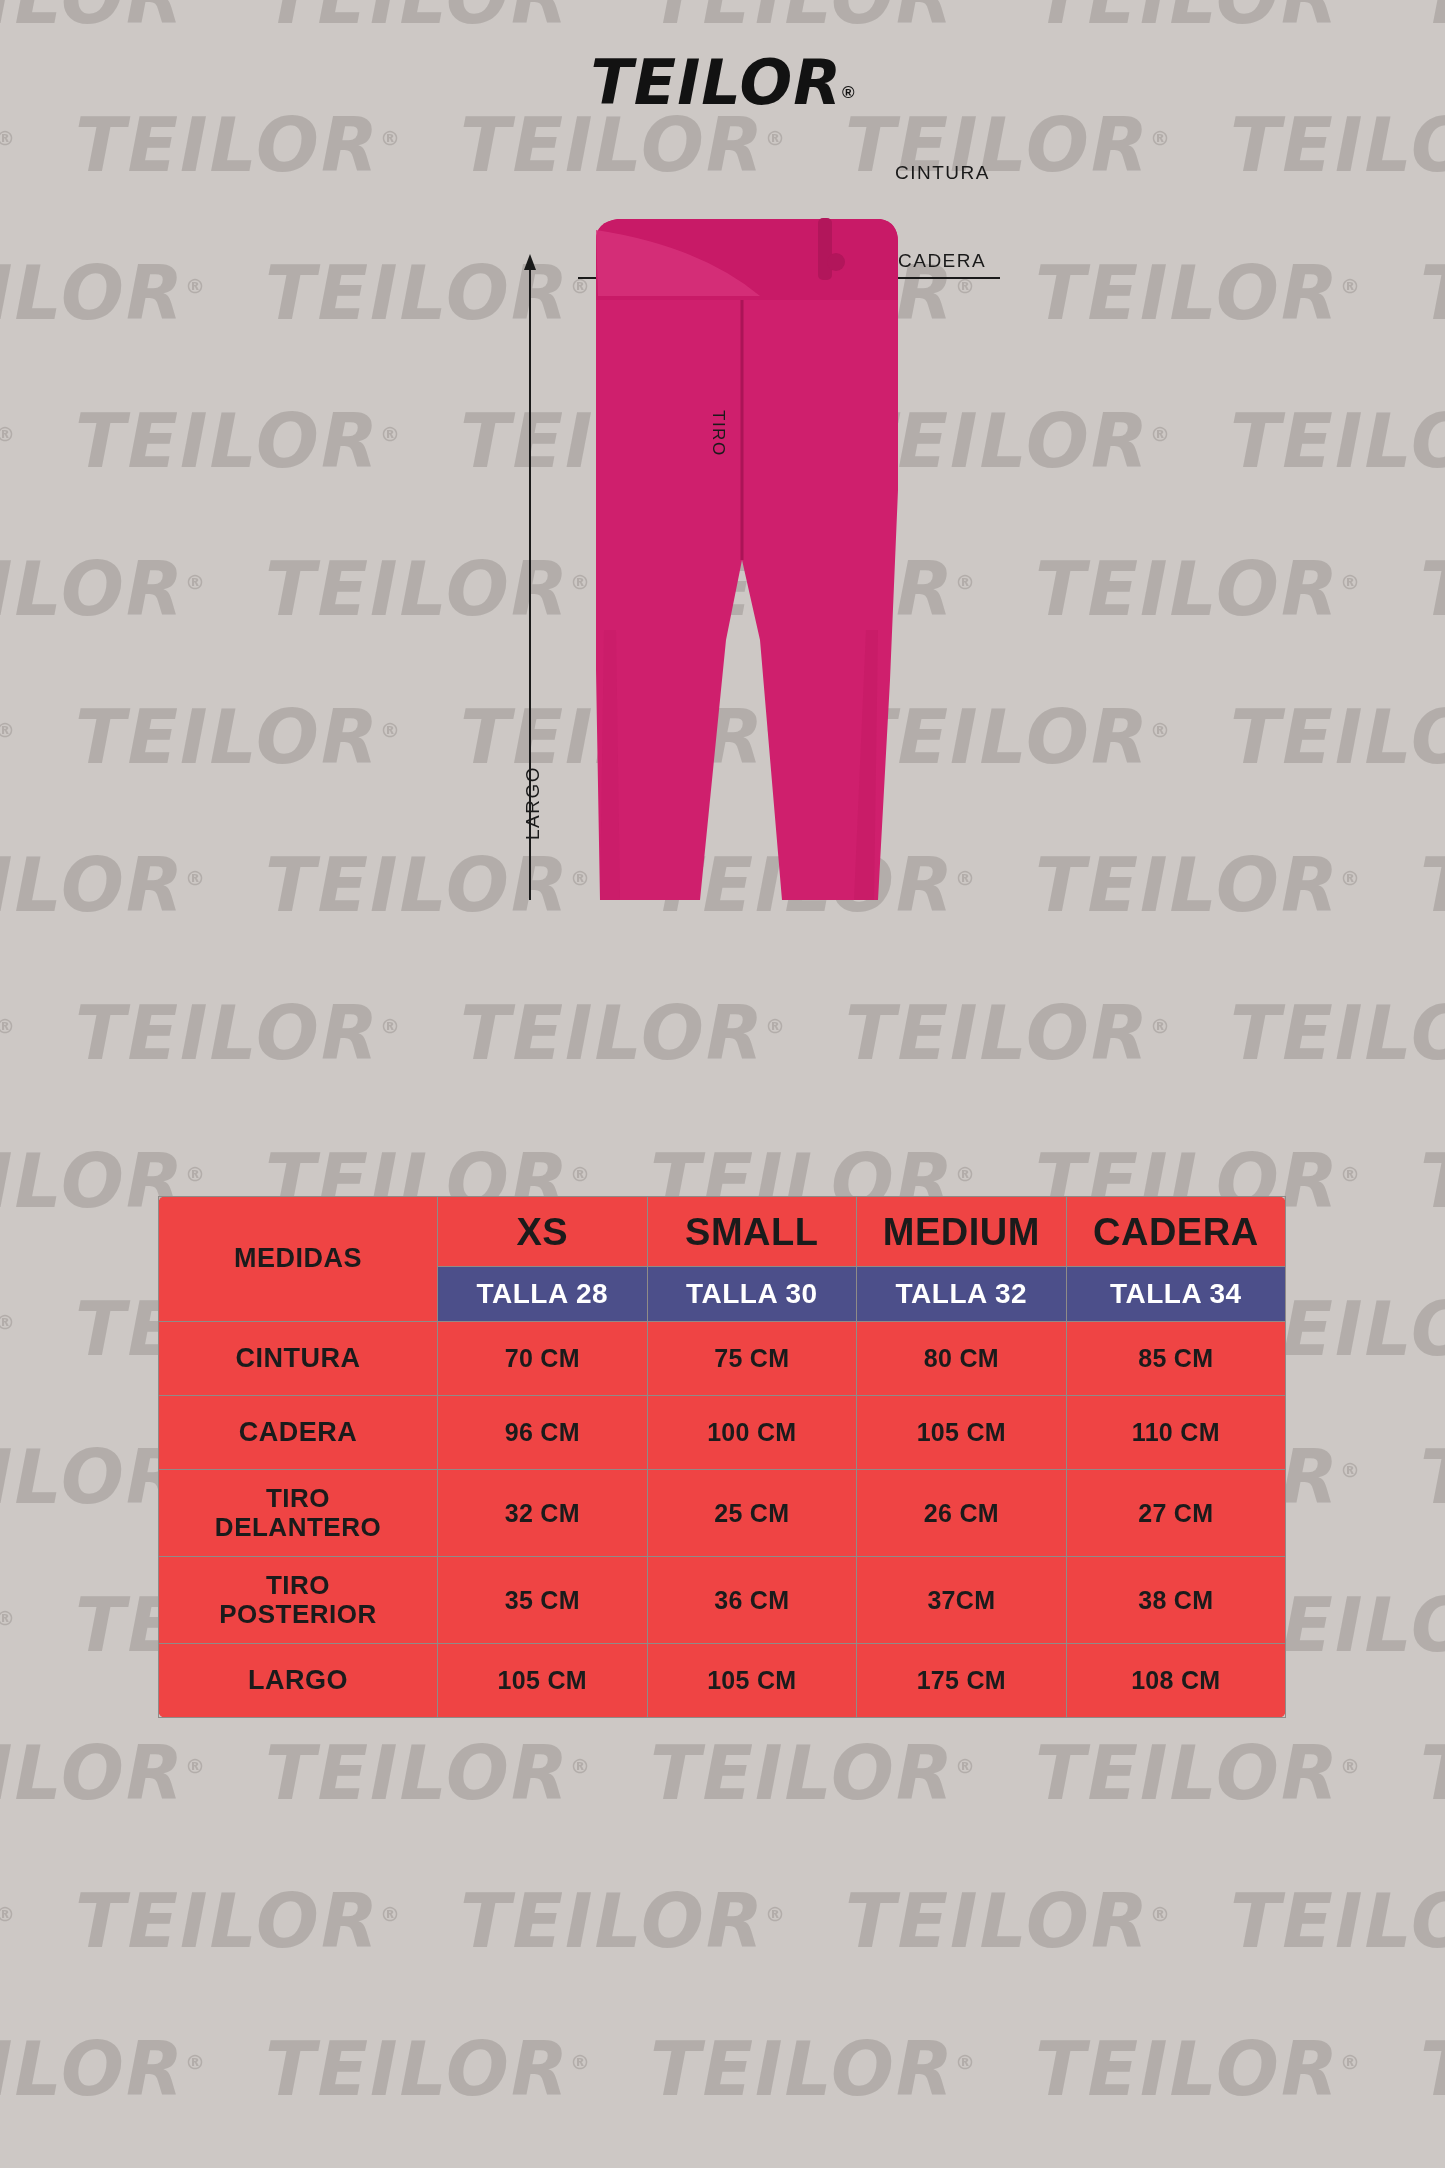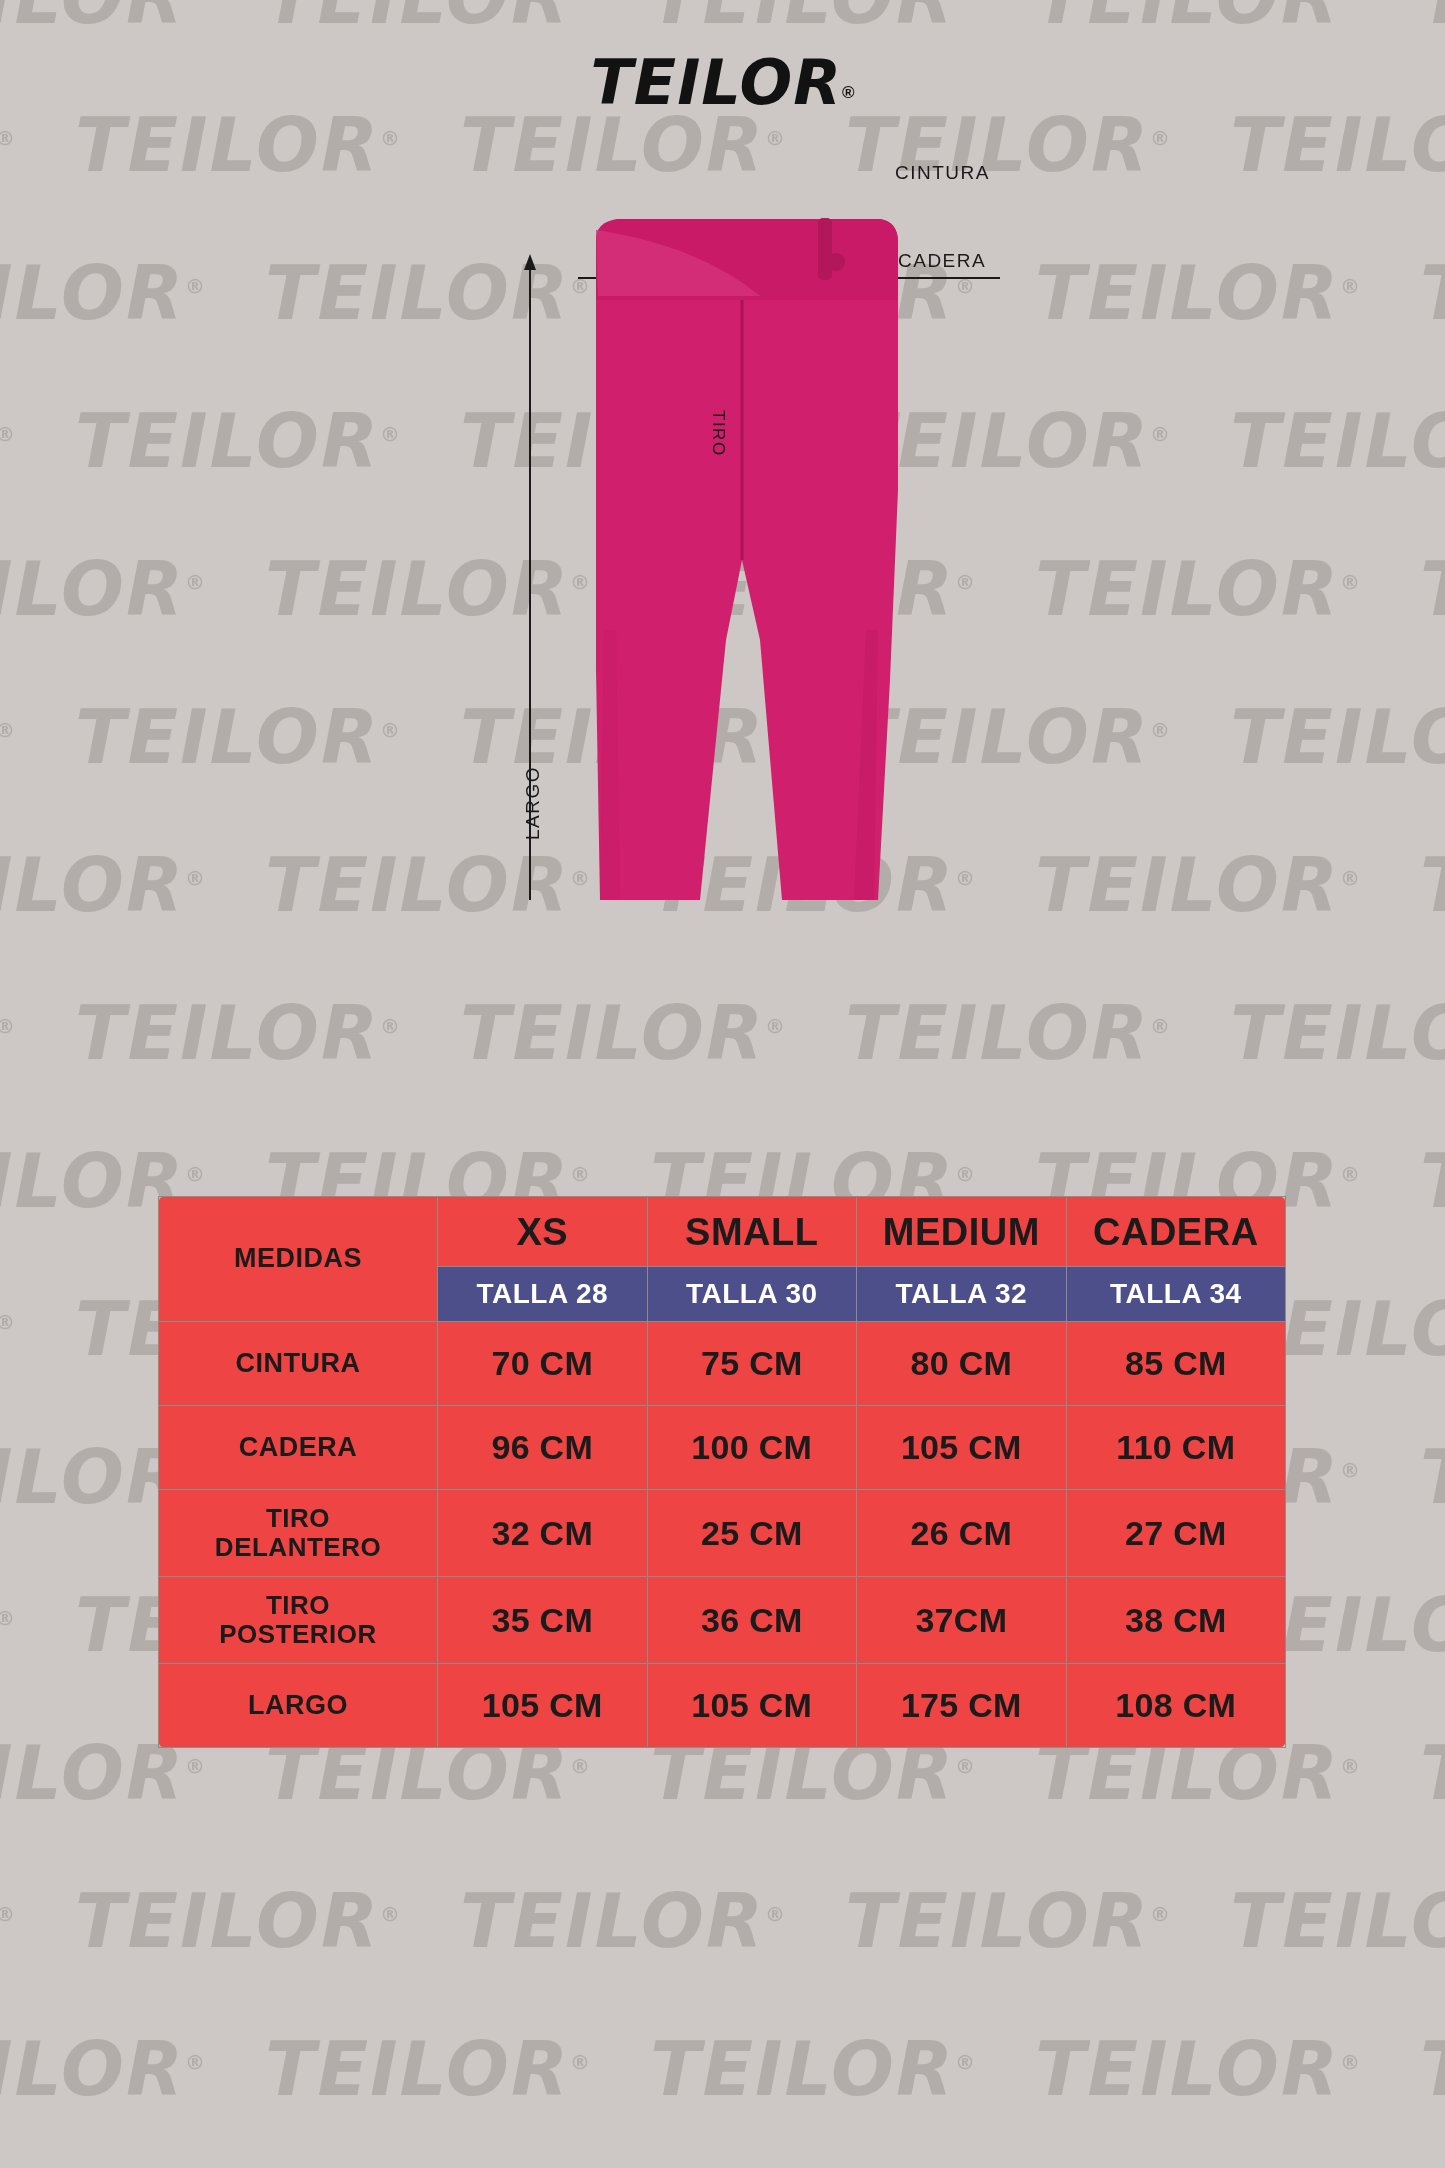--- a/index.html
+++ b/index.html
@@ -135,21 +135,21 @@
     letter-spacing: 0.5px;
   }
   .hdr-talla {
     background: #4c4f8a;
     color: #ffffff !important;
     font-size: 28px;
     padding: 11px 19px;
     letter-spacing: 0.5px;
   }
   .cell-val {
-    font-size: 34px;
+    font-size: 25px;
     padding: 22px 6px;
     letter-spacing: 0.3px;
   }
   .row-twoline {
     font-size: 26px;
     line-height: 1.12;
   }
 </style>
 </head>
 <body>

